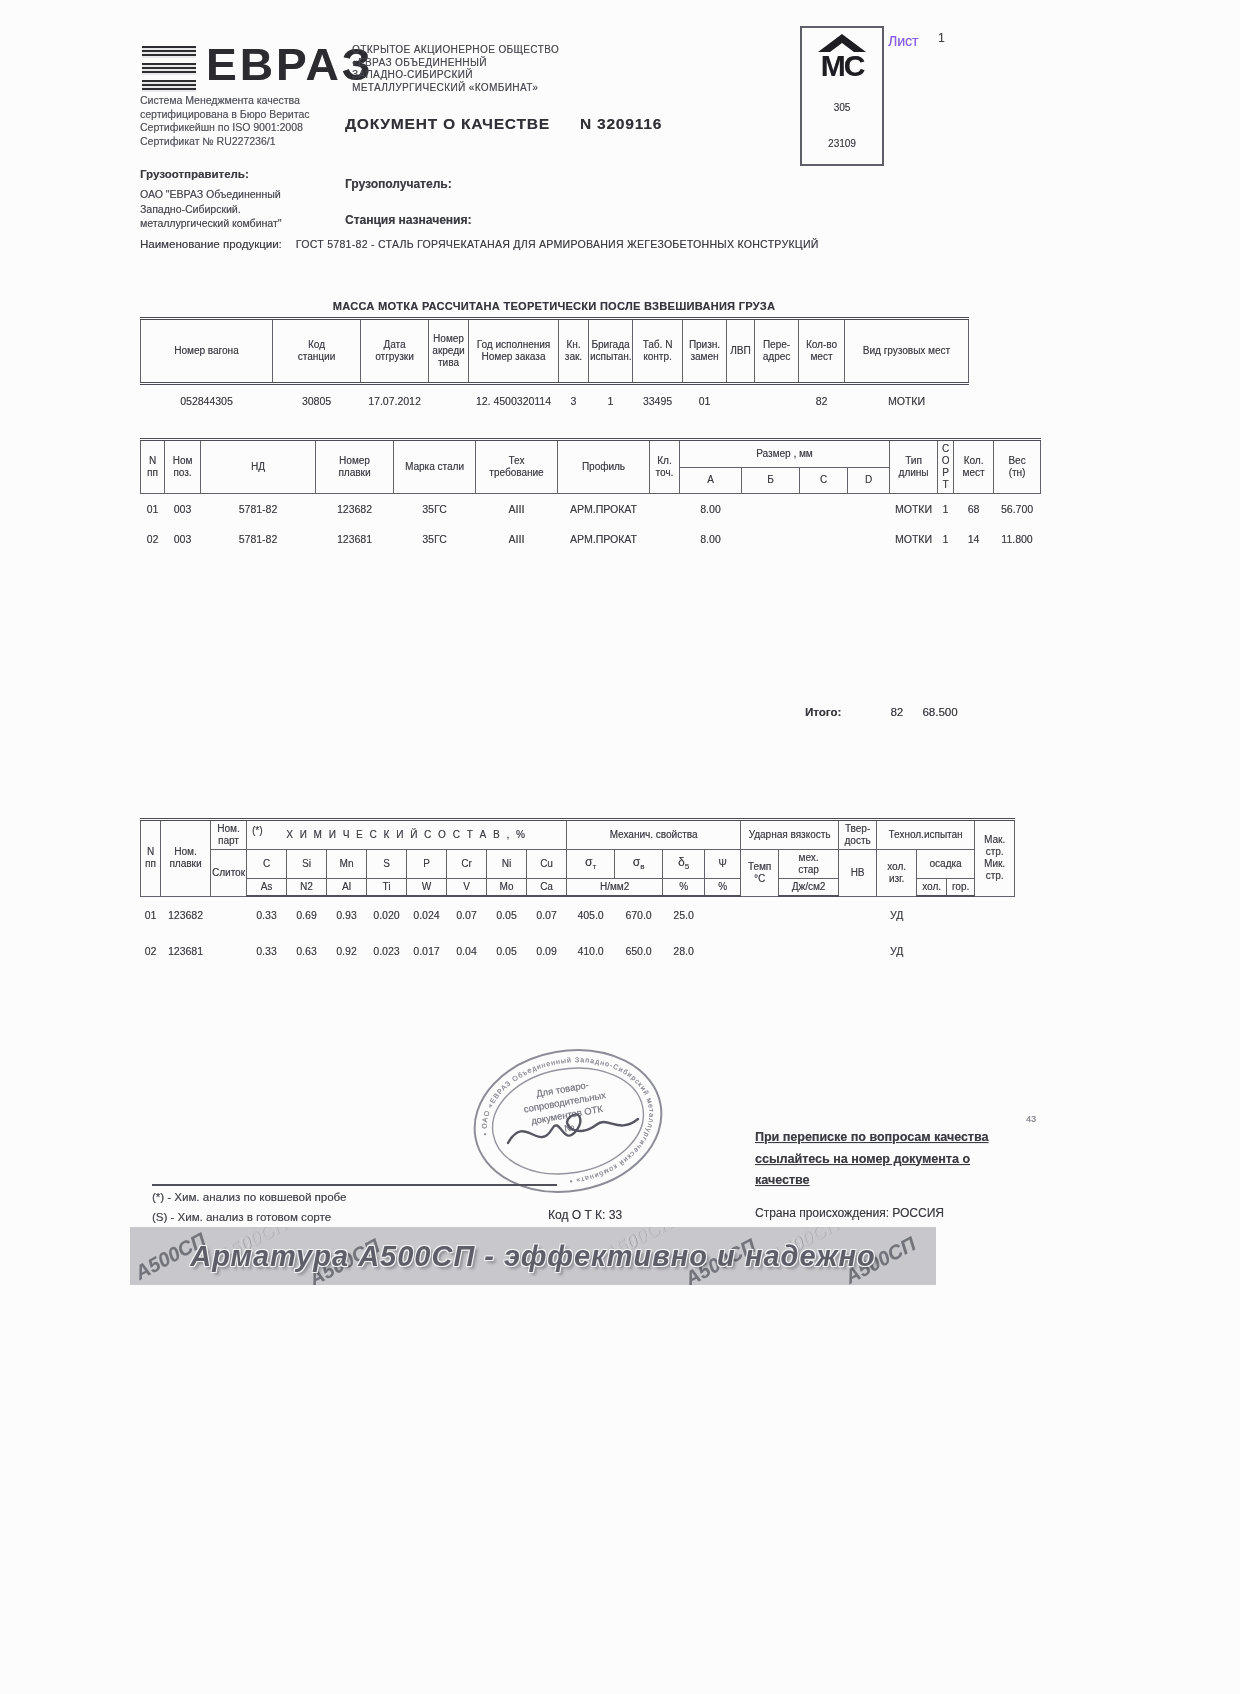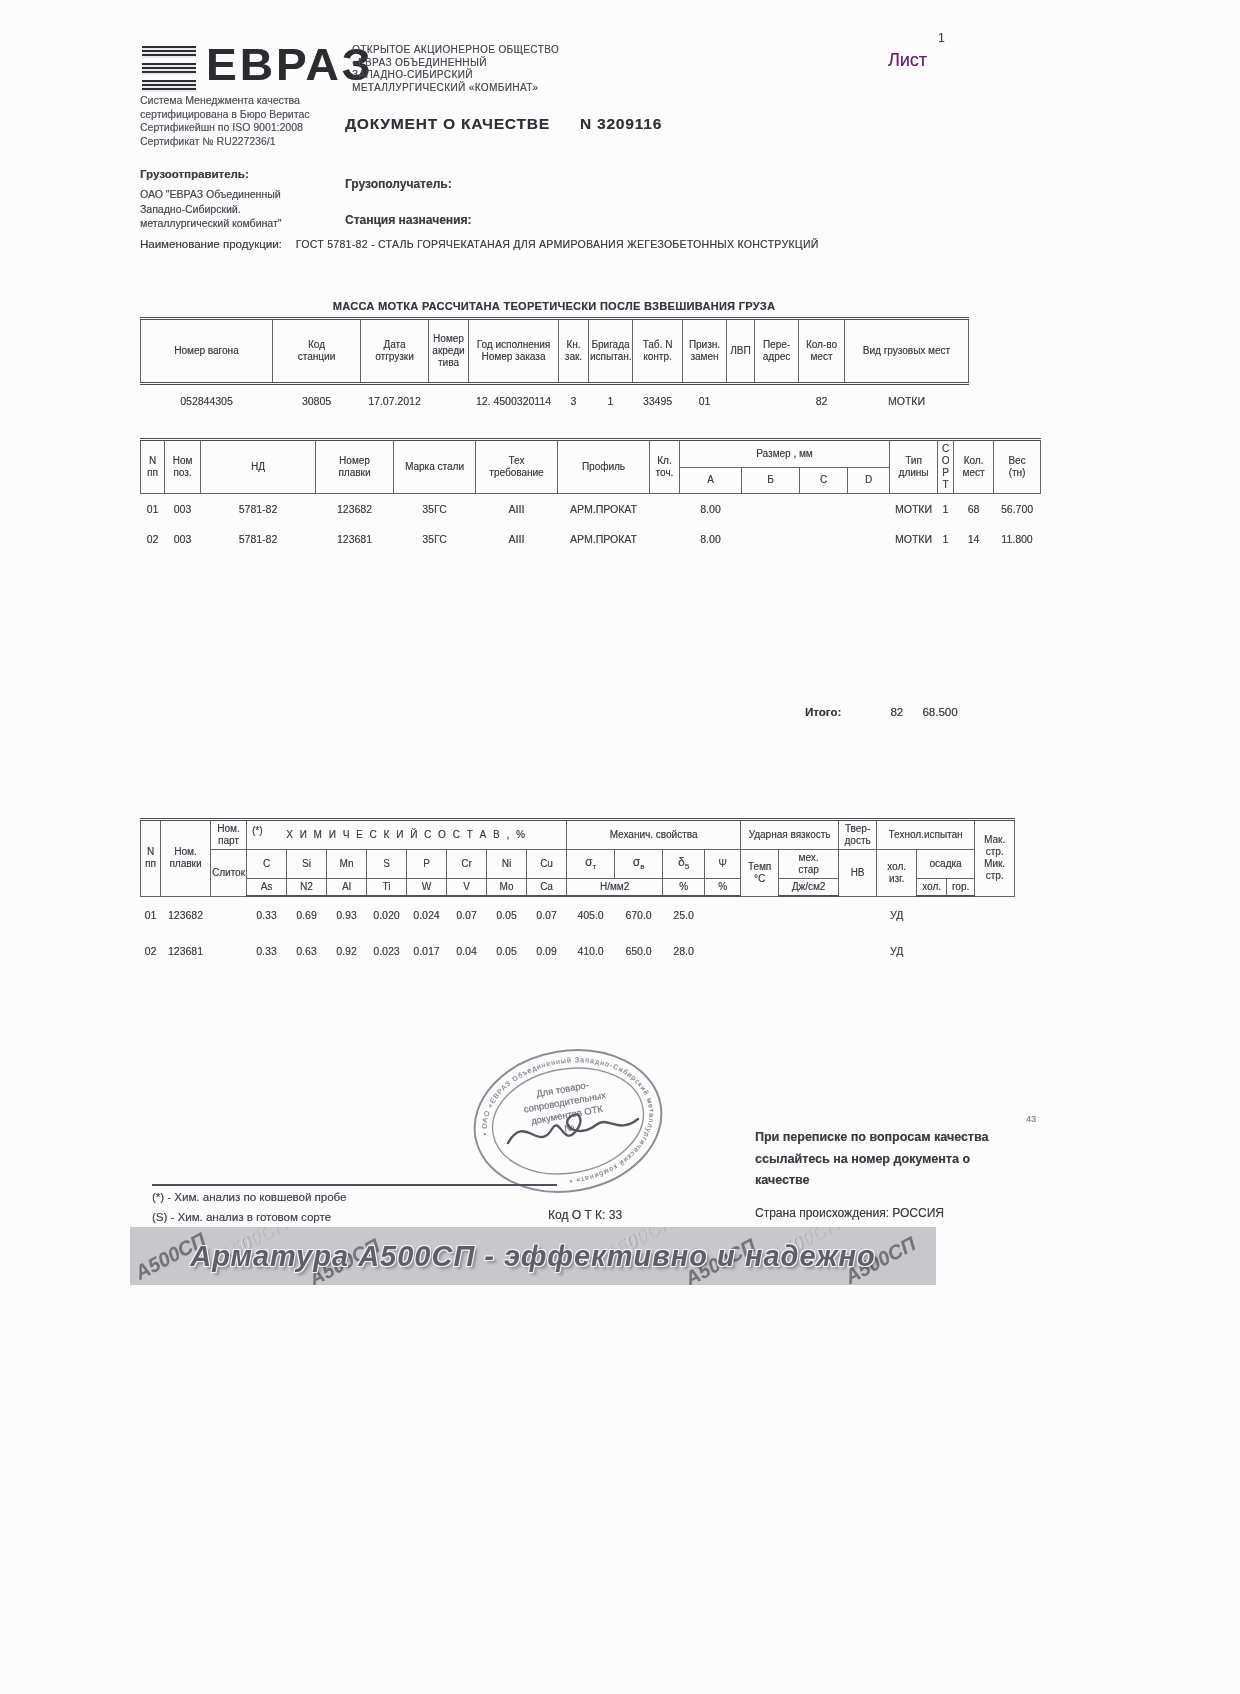--- a/index.html
+++ b/index.html
@@ -15,21 +15,21 @@
   
   .logo-icon{left:142px;top:46px;width:54px;height:46px;display:flex;flex-direction:column;justify-content:space-between;}
   .logo-icon div{height:12px;background:repeating-linear-gradient(180deg,#2c2c31 0 2px,#e9e9ec 2px 4px);}
   .logo-word{left:206px;top:38px;font-size:46px;font-weight:900;letter-spacing:3px;color:#2b2b30;transform:scaleY(0.95);}
   .company{left:352px;top:44px;font-size:10px;line-height:12.5px;color:#47474f;letter-spacing:0.4px;}
   .cert{left:140px;top:94px;font-size:10.5px;line-height:13.5px;color:#55555e;}
   .doc-title{left:345px;top:115px;font-size:15.5px;font-weight:bold;letter-spacing:0.8px;color:#303036;}
   .doc-title .num{margin-left:30px;}
   .mc-box{left:800px;top:26px;width:80px;height:136px;border:2px solid #5f5f67;}
   .mc-num{width:100%;text-align:center;font-size:10px;color:#3c3c44;}
-  .sheet-lbl{left:888px;top:50px;font-size:18px;color:#701a75;}
+  .sheet-lbl{left:888px;top:33px;font-size:14px;color:#8b5cf6;}
   .sheet-num{left:938px;top:31px;font-size:12px;color:#44444c;}
 
   
   .p-lbl{font-size:11.5px;font-weight:bold;color:#3b3b42;}
   .p-val{font-size:10.5px;line-height:14.5px;color:#4a4a52;}
   .prod-line{left:140px;top:238px;font-size:11.5px;color:#3b3b42;white-space:nowrap;}
   .prod-line .val{font-weight:normal;font-size:10.5px;margin-left:14px;letter-spacing:0.3px;}
 
   
   table.st{border-collapse:collapse;table-layout:fixed;}
@@ -57,21 +57,21 @@
   .chemtitle .ttl{letter-spacing:2px;font-size:10px;}
   .sig{font-size:12px;}
   sub.ss{font-size:8px;}
   .mak-th{font-size:9px;line-height:10px;}
 
   
   .certify{left:152px;top:1130px;font-size:12.5px;line-height:23px;color:#3b3b42;}
   .rule{left:152px;top:1184px;width:405px;height:2px;background:#50505a;}
   .fn{left:152px;font-size:11.5px;color:#44444c;}
   .otk{left:548px;top:1208px;font-size:12px;color:#3b3b42;}
-  .correspond{left:755px;top:1127px;font-size:12.5px;line-height:21.5px;color:#3b3b42;font-weight:bold;width:270px;}
+  .correspond{left:755px;top:1127px;font-size:12.5px;line-height:21.5px;color:#3b3b42;font-weight:bold;width:270px;text-decoration:underline;}
   .origin{left:755px;top:1206px;font-size:12px;color:#3b3b42;}
   .mark43{left:1026px;top:1114px;font-size:9px;color:#8a8a93;}
 
   
   .stamp{left:468px;top:1046px;width:200px;height:150px;transform:rotate(-10deg);color:#7d7d88;}
   .stamp svg{position:absolute;left:0;top:0;}
   .stamp-lines{position:absolute;left:0;top:36px;width:100%;text-align:center;font-size:9.5px;line-height:13px;color:#7d7d88;}
   .sig-svg{left:500px;top:1095px;}
 
   
@@ -103,20 +103,28 @@
   <div class="abs cert">
     <div>Система  Менеджмента   качества</div>
     <div>сертифицирована в Бюро Веритас</div>
     <div>Сертификейшн по ISO  9001:2008</div>
     <div>Сертификат № RU227236/1</div>
   </div>
   <div class="abs doc-title">
     <span>ДОКУМЕНТ О  КАЧЕСТВЕ</span><span class="num">N 3209116</span>
   </div>
 
+  <div class="abs mc-box">
+    <svg width="76" height="50" viewBox="0 0 76 50" style="display:block;margin:4px auto 0;">
+      <polygon points="14,20 38,2 62,20 50,20 38,11 26,20" fill="#1d1d22"></polygon>
+      <text x="38" y="44" text-anchor="middle" font-family="Liberation Sans, sans-serif" font-weight="bold" font-size="30" letter-spacing="-2" fill="#1d1d22">МС</text>
+    </svg>
+    <div class="abs mc-num" style="top:74px;">305</div>
+    <div class="abs mc-num" style="top:110px;">23109</div>
+  </div>
   <div class="abs sheet-lbl">Лист</div>
   <div class="abs sheet-num">1</div>
 
   <div class="abs p-lbl" style="left:140px;top:168px;">Грузоотправитель:</div>
   <div class="abs p-val" style="left:140px;top:187px;">
     <div>ОАО "ЕВРАЗ Объединенный</div>
     <div>Западно-Сибирский.</div>
     <div>металлургический комбинат"</div>
   </div>
   <div class="abs p-lbl" style="left:345px;top:177px;font-size:12px;">Грузополучатель:</div>

